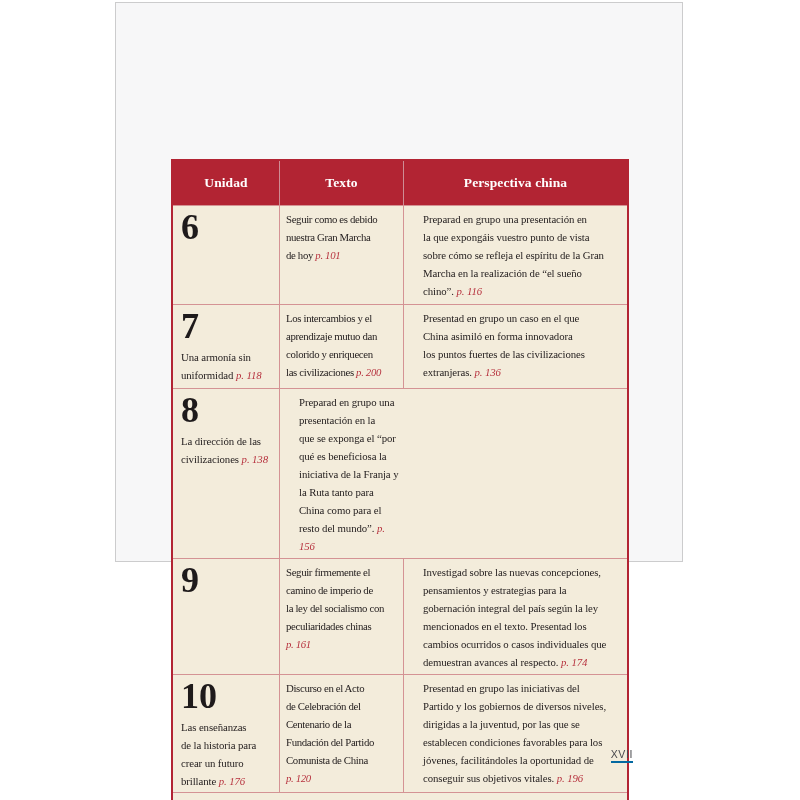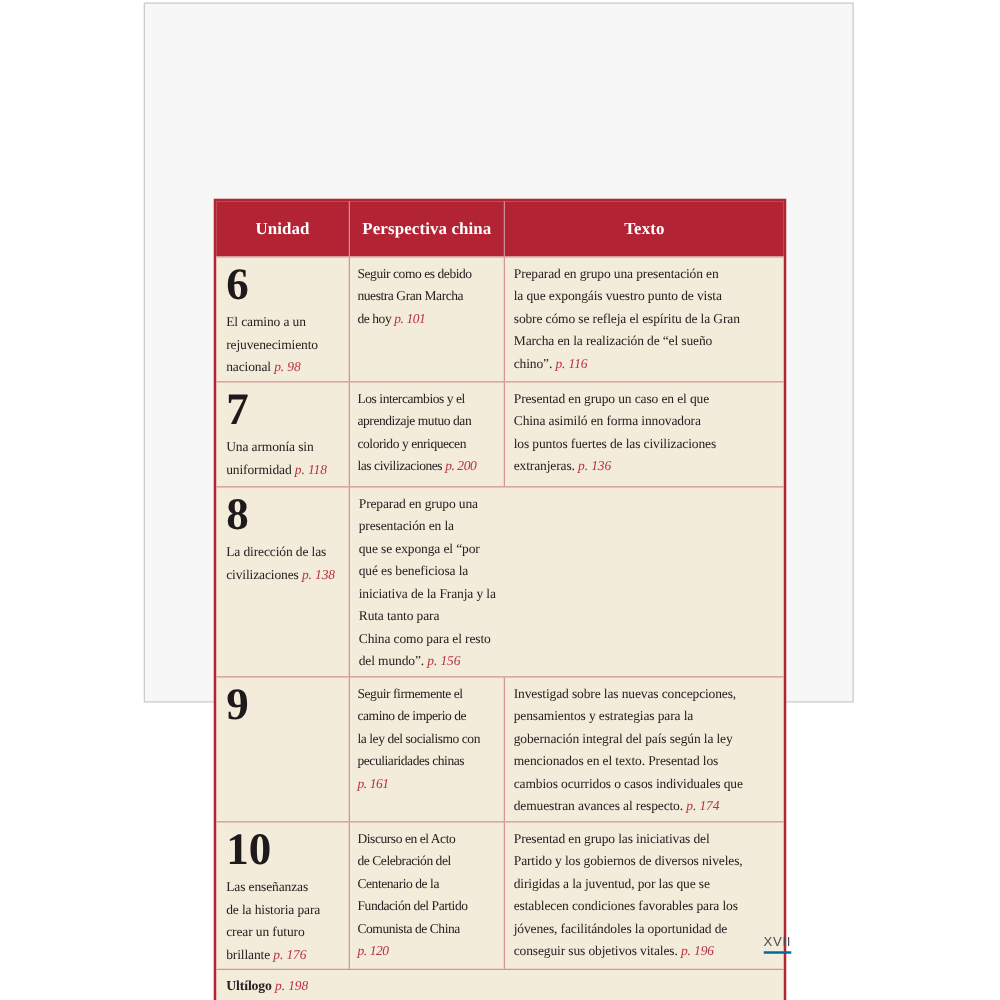--- a/index.html
+++ b/index.html
@@ -36,21 +36,21 @@
 
   .r0 { min-height: 99px; }
   .r1 { min-height: 84px; }
   .r2 { min-height: 79px; }
   .r3 { min-height: 112px; }
   .r4 { min-height: 114px; }
 
   .cell { overflow: hidden; }
   .c-unidad { padding: 2px 4px 2px 8px; }
   .c-texto  { border-left: 1px solid var(--line); padding: 4px 2px 3px 6px; letter-spacing: -0.35px; }
-  .c-persp  { border-left: 1px solid var(--line); padding: 4px 3px 3px 7px; }
+  .c-persp  { border-left: 1px solid var(--line); padding: 4px 3px 3px 19px; }
 
   .unit-number { font-size: 36px; line-height: 38px; font-weight: 700; margin-bottom: 3px; color: #1e1a1b; }
   .wrap { white-space: pre-line; }
   .pref { color: var(--red-ref); font-style: italic; }
 
   .tfoot { min-height: 27px; border-top: 1px solid var(--line); padding: 4px 8px; }
   .foot-label { font-weight: 700; font-size: 11px; }
 
   .pageno {
     position: absolute; right: 49px; top: 745px;
@@ -62,30 +62,27 @@
 </head>
 <body>
 
 <div class="canvas">
   <div class="page">
 
     <div class="toc">
 
       <div class="trow thead">
         <div class="hcell">Unidad</div>
+        <div class="hcell">Texto</div>
         <div class="hcell">Perspectiva china</div>
-        <div class="hcell">Texto</div>
       </div>
 
       <div class="trow r0">
         <div class="cell c-unidad">
             <div class="unit-number">6</div>
-            <div class="unit-title"><span class="wrap">El camino a un
-rejuvenecimiento
-nacional</span> <span class="pref">p. 98</span></div>
           </div>
         <div class="cell c-texto"><span class="wrap">Seguir como es debido
 nuestra Gran Marcha
 de hoy</span> <span class="pref">p. 101</span></div>
         <div class="cell c-persp"><span class="wrap">Preparad en grupo una presentación en
 la que expongáis vuestro punto de vista
 sobre cómo se refleja el espíritu de la Gran
 Marcha en la realización de “el sueño
 chino”.</span> <span class="pref">p. 116</span></div>
       </div>

